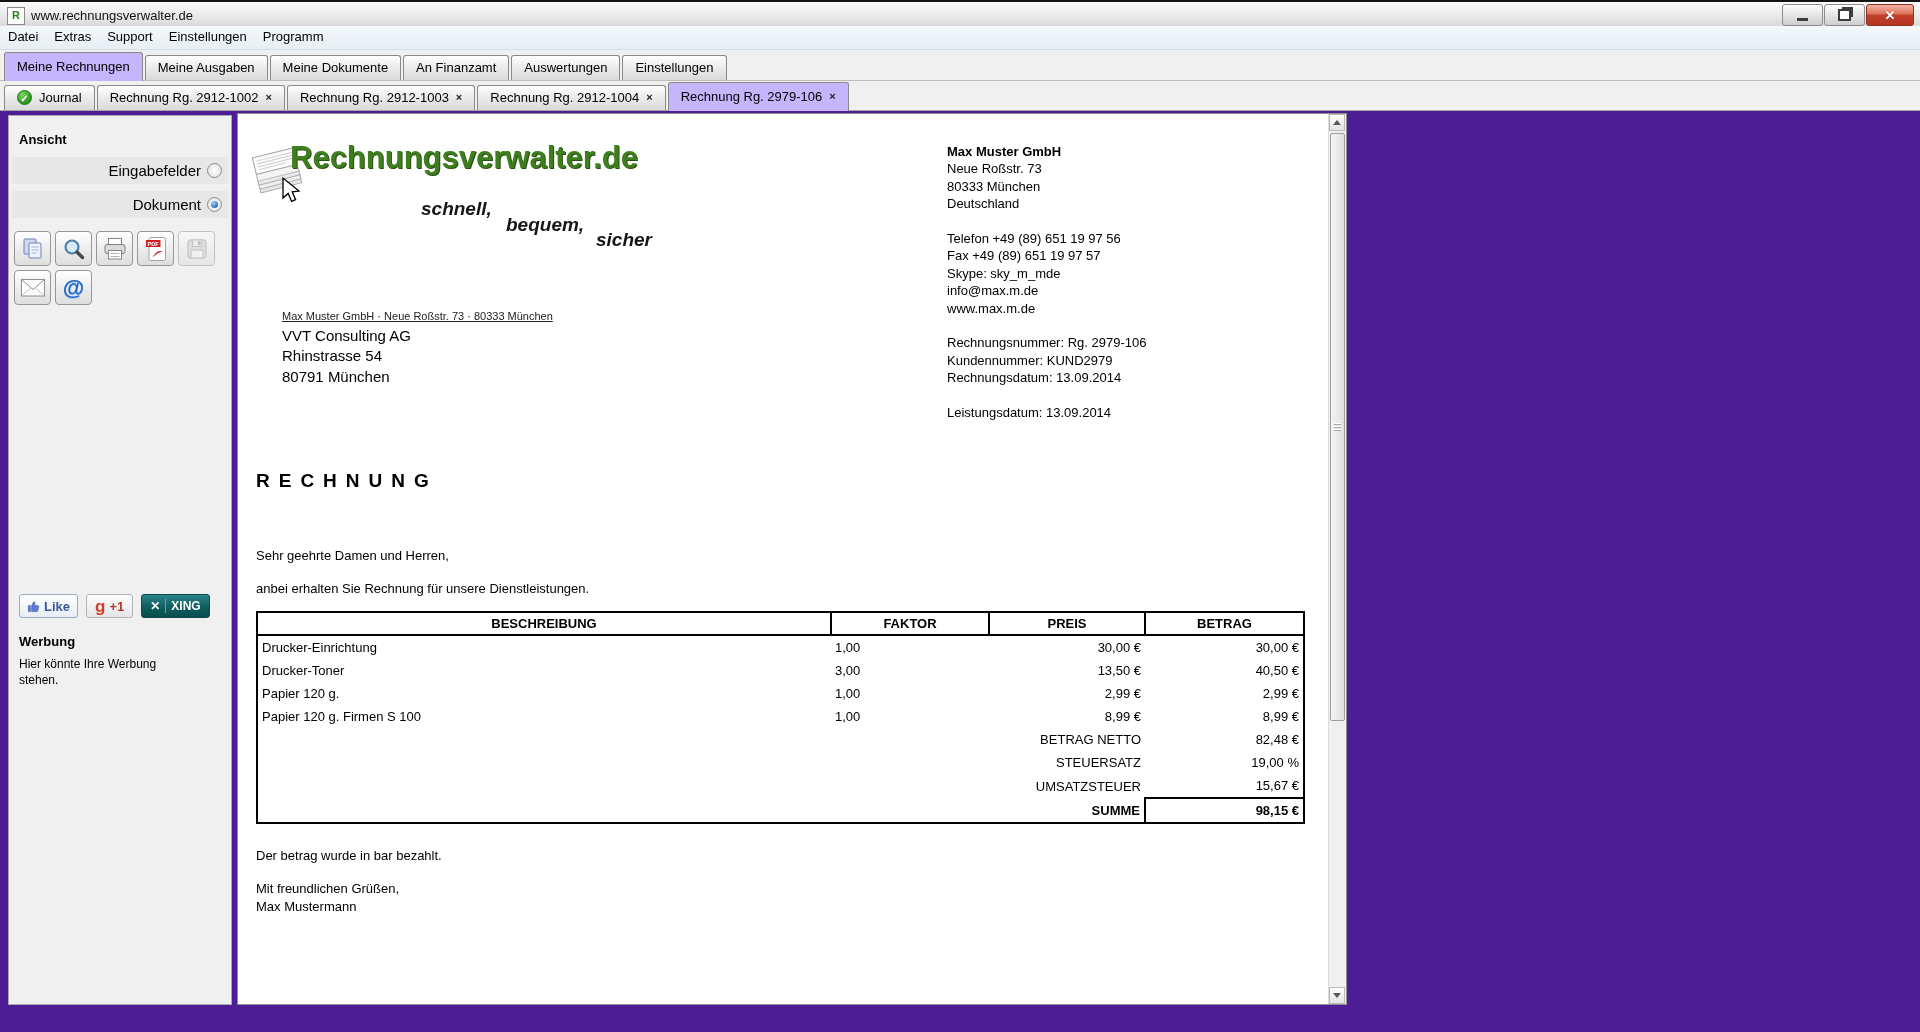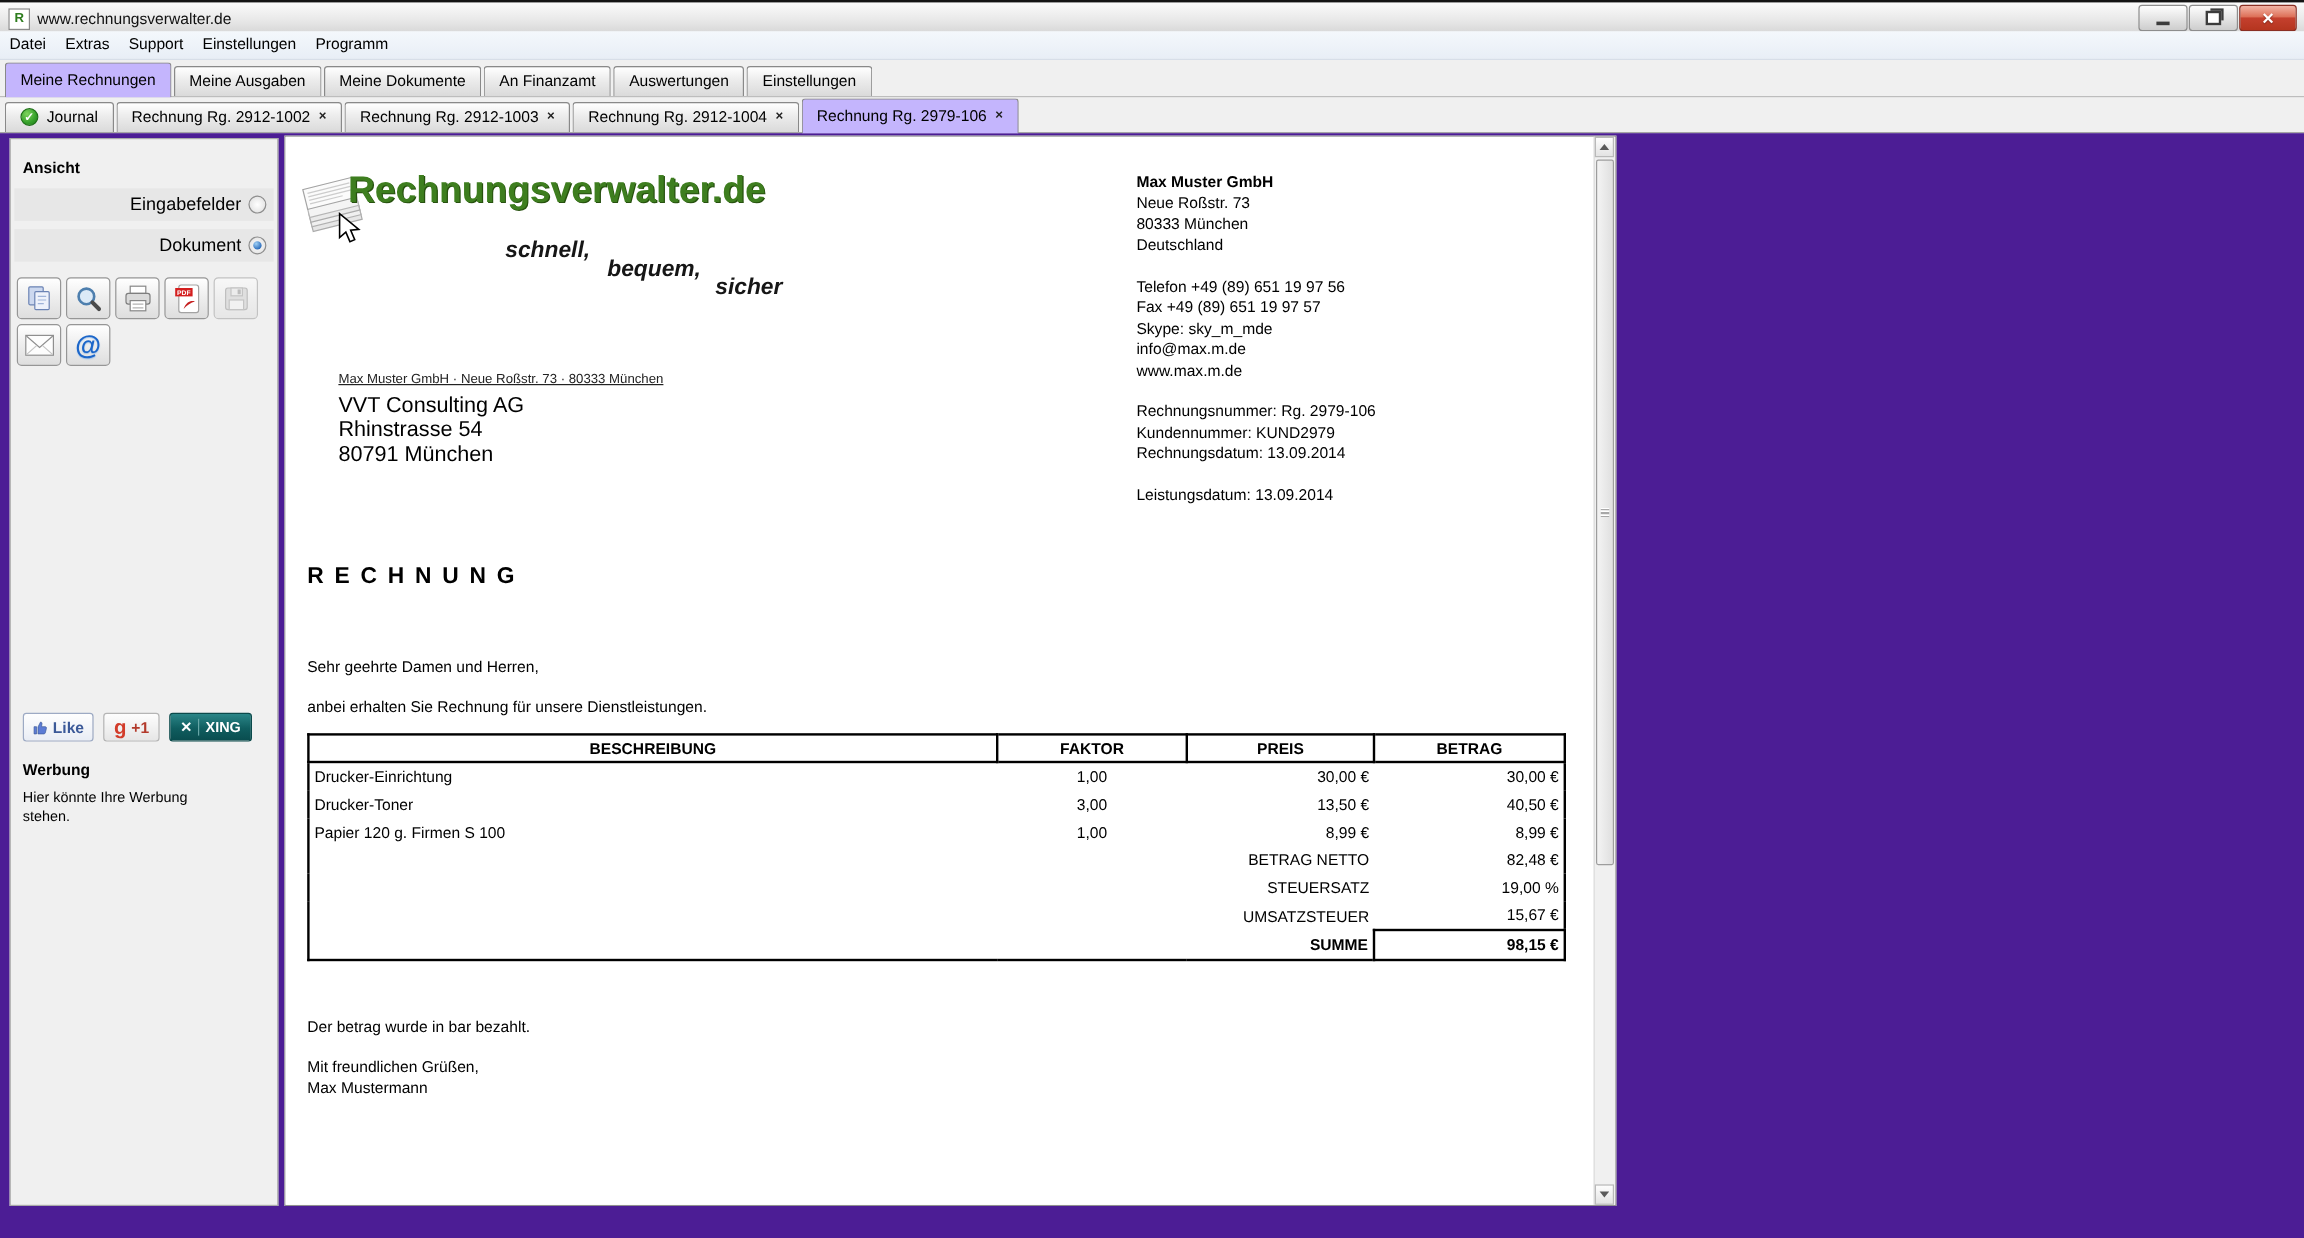--- a/index.html
+++ b/index.html
@@ -143,31 +143,31 @@
   .abs{position:absolute}
   .logo-title{
     left:52px;top:26px;font-size:31px;font-weight:bold;color:#3e7e1f;
     text-shadow:1px 1px 0 #27510f;letter-spacing:0px;
   }
   .slogan{font-size:19px;font-weight:bold;font-style:italic;color:#161616}
   .sender{left:709px;top:30px;width:330px;font-size:13px}
   .sender .line{height:17.4px}
   .sender .line:first-child{font-weight:bold}
   .refline{left:44px;top:196px;font-size:11px;text-decoration:underline;color:#222}
-  .recipient{left:44px;top:213px;font-size:18px}
+  .recipient{left:44px;top:213px;font-size:15px}
   .recipient .line{height:20.4px}
   .doc-heading{left:18px;top:356px;font-size:19px;font-weight:bold;letter-spacing:9px}
   .sal1{left:18px;top:434px;font-size:13px}
   .sal2{left:18px;top:467px;font-size:13px}
   .itable{left:18px;top:497px}
   table.inv{border-collapse:collapse;table-layout:fixed;width:1047px;font-size:13px;border:2px solid #000}
   table.inv th{border:2px solid #000;height:21px;padding:0;text-align:center;font-weight:bold}
   table.inv td{height:23px;padding:0 4px;vertical-align:middle;overflow:hidden;white-space:nowrap}
   td.c-desc{text-align:left;padding-left:6px}
-  td.c-faktor{text-align:center}
+  td.c-faktor{}
   td.c-preis{text-align:right;padding-right:52px}
   td.c-betrag{text-align:right;padding-right:8px}
   td.c-totlabel{text-align:right;padding-right:3px}
   td.summe-label{text-align:right;padding-right:3px;font-weight:bold}
   td.summe-value{text-align:right;padding-right:8px;font-weight:bold;border:2px solid #000}
   .paid{left:18px;top:734px;font-size:13px}
   .closing{left:18px;top:767px;font-size:13px}
   .closing .line{height:18.3px}
 </style>
 </head>
@@ -393,20 +393,26 @@
               <td class="c-preis">30,00 €</td>
               <td class="c-betrag">30,00 €</td>
             </tr>
             <tr>
               <td class="c-desc">Drucker-Toner</td>
               <td class="c-faktor">3,00</td>
               <td class="c-preis">13,50 €</td>
               <td class="c-betrag">40,50 €</td>
             </tr>
             <tr>
+              <td class="c-desc">Papier 120 g.</td>
+              <td class="c-faktor">1,00</td>
+              <td class="c-preis">2,99 €</td>
+              <td class="c-betrag">2,99 €</td>
+            </tr>
+            <tr>
               <td class="c-desc">Papier 120 g. Firmen S 100</td>
               <td class="c-faktor">1,00</td>
               <td class="c-preis">8,99 €</td>
               <td class="c-betrag">8,99 €</td>
             </tr>
             <tr>
               <td></td>
               <td class="c-totlabel" colspan="2">BETRAG NETTO</td>
               <td class="c-betrag">82,48 €</td>
             </tr>

